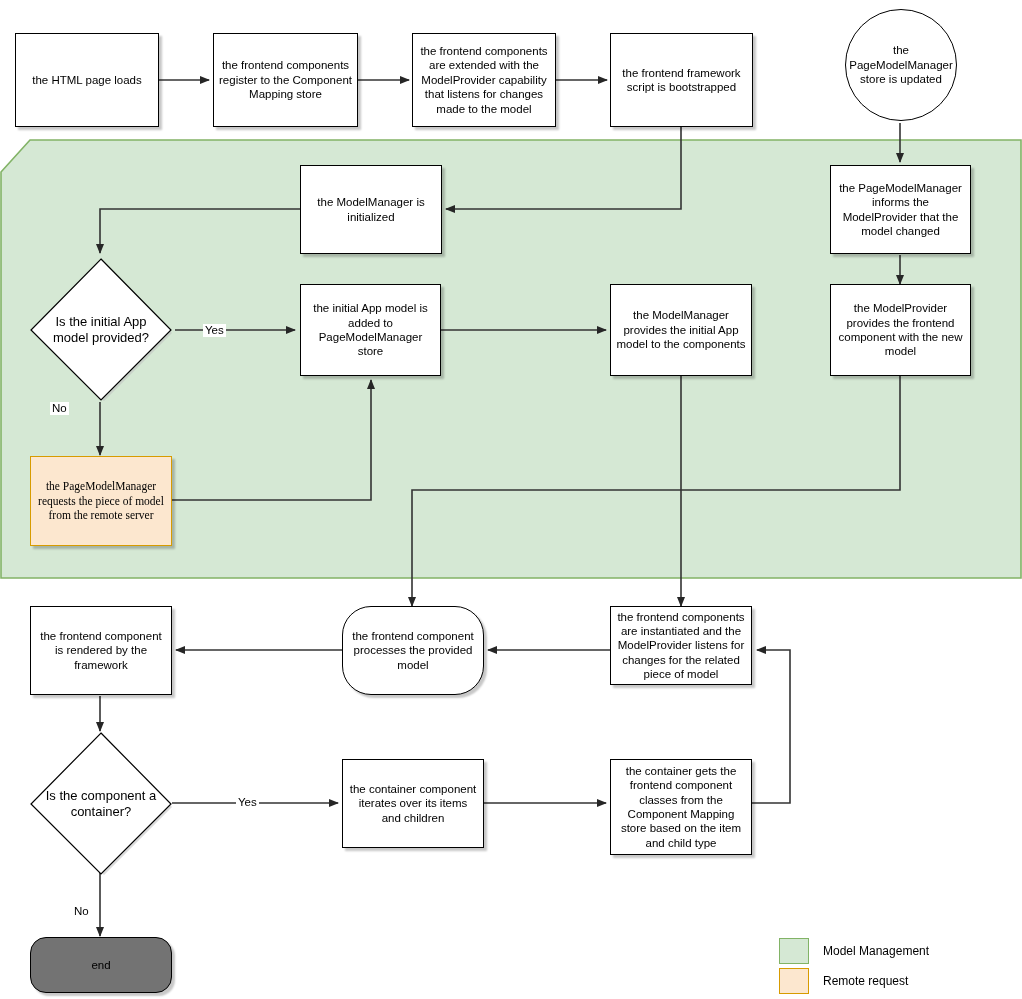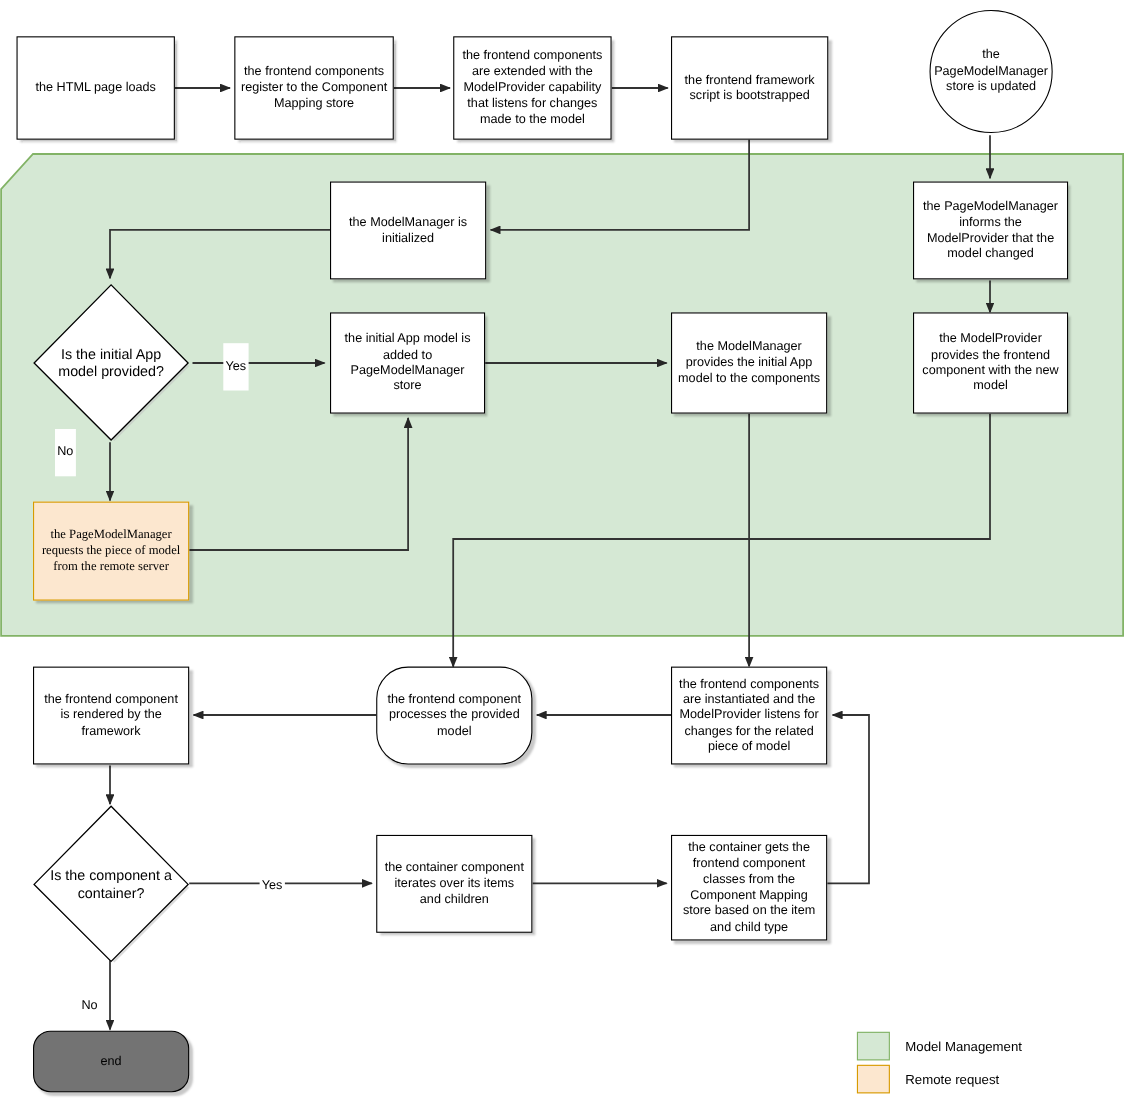--- a/index.html
+++ b/index.html
@@ -18,21 +18,21 @@
   .terminator{background:#737373;border:1.3px solid #000;border-radius:16px;
               box-shadow:3px 3px 2px rgba(0,0,0,0.22);}
 
   .diamond{position:absolute;}
   .diamond .dshape{position:absolute;left:0;top:0;width:100%;height:100%;}
   .diamond .dlabel{position:absolute;left:12%;top:0;width:76%;height:100%;
         display:flex;align-items:center;justify-content:center;text-align:center;
         font-size:13px;line-height:1.25;color:#000;}
 
   .edgelabel{position:absolute;font-size:11.5px;color:#000;background:#ffffff;
-             padding:15px 2px;line-height:1.1;}
+             padding:0 2px;line-height:1.1;margin-top:12px;}
 
   .legend{position:absolute;}
   .legend-row{position:absolute;display:flex;align-items:center;}
   .swatch{width:30px;height:26px;box-sizing:border-box;}
   .sw-green{background:#d5e8d4;border:1.4px solid #82b366;}
   .sw-orange{background:#fce7cf;border:1.4px solid #d79b00;}
   .legend-text{margin-left:14px;font-size:12px;color:#000;white-space:nowrap;}
 </style>
 </head>
 <body>
@@ -151,21 +151,21 @@
   </div>
 
   <div class="node proc" style="left:30px;top:606px;width:142px;height:89px;">
     <span>the frontend component is rendered by the framework</span>
   </div>
 
   <div class="node proc" style="left:342px;top:606px;width:142px;height:89px;border-radius:29px;">
     <span>the frontend component processes the provided model</span>
   </div>
 
-  <div class="node proc" style="left:610px;top:606px;width:142px;height:89px;">
+  <div class="node proc" style="left:610px;top:606px;width:142px;height:79px;">
     <span>the frontend components are instantiated and the ModelProvider listens for changes for the related piece of model</span>
   </div>
 
   <div class="diamond" style="left:28px;top:731px;width:146px;height:146px;">
     <svg class="dshape" viewBox="0 0 146 146">
       <polygon points="76,6 144,76 76,144 8,76" fill="#bfbfbf" opacity="0.55"></polygon>
       <polygon points="73,2 143,73 73,143 3,73" fill="#ffffff" stroke="#000000" stroke-width="1.2"></polygon>
     </svg>
     <div class="dlabel">Is the component a container?</div>
   </div>

